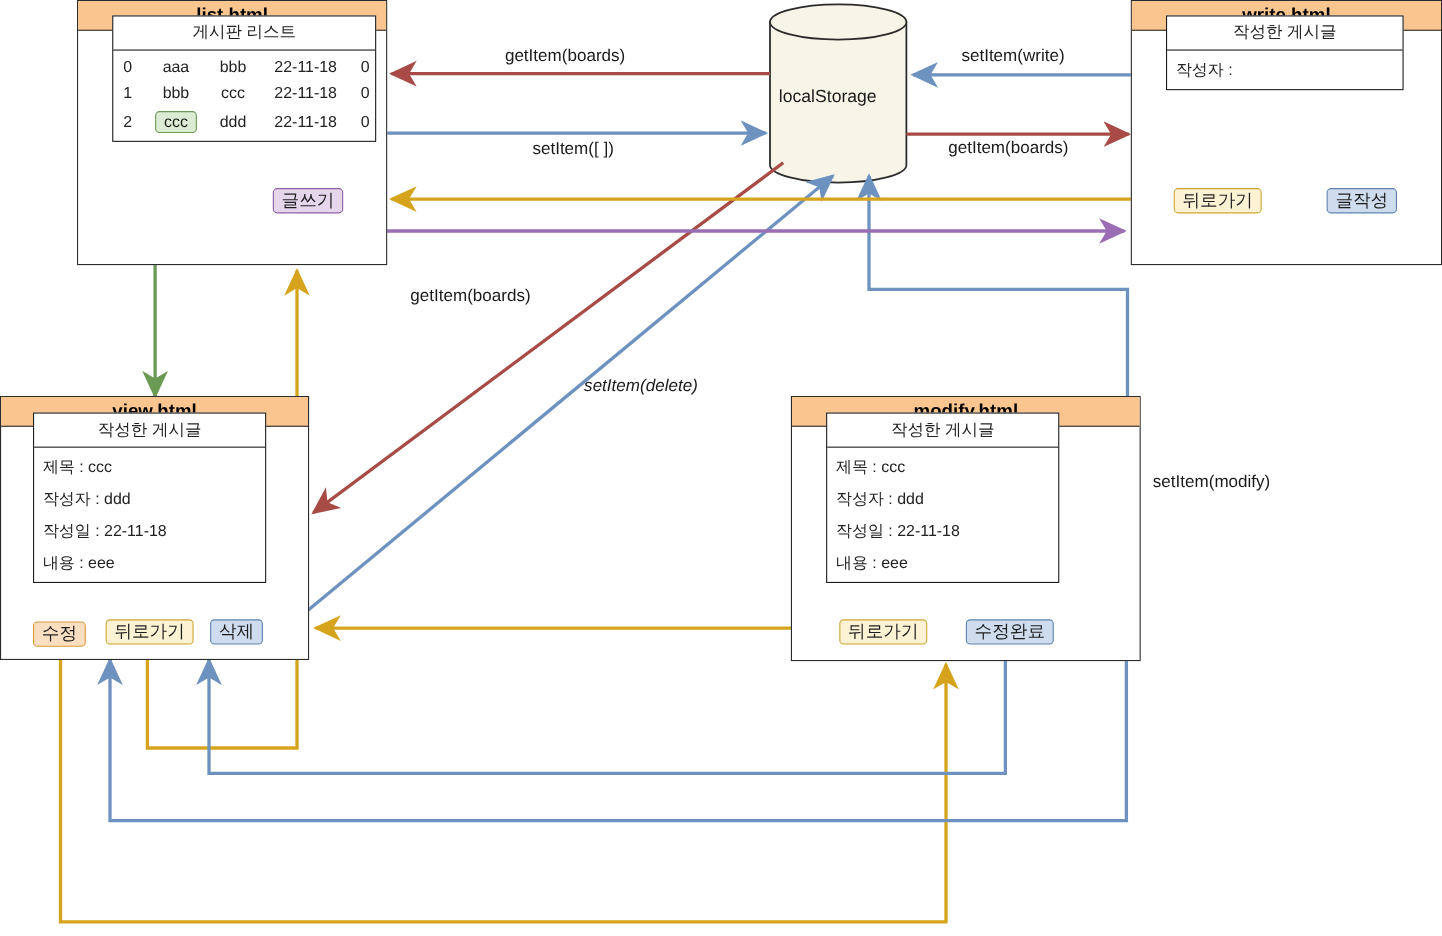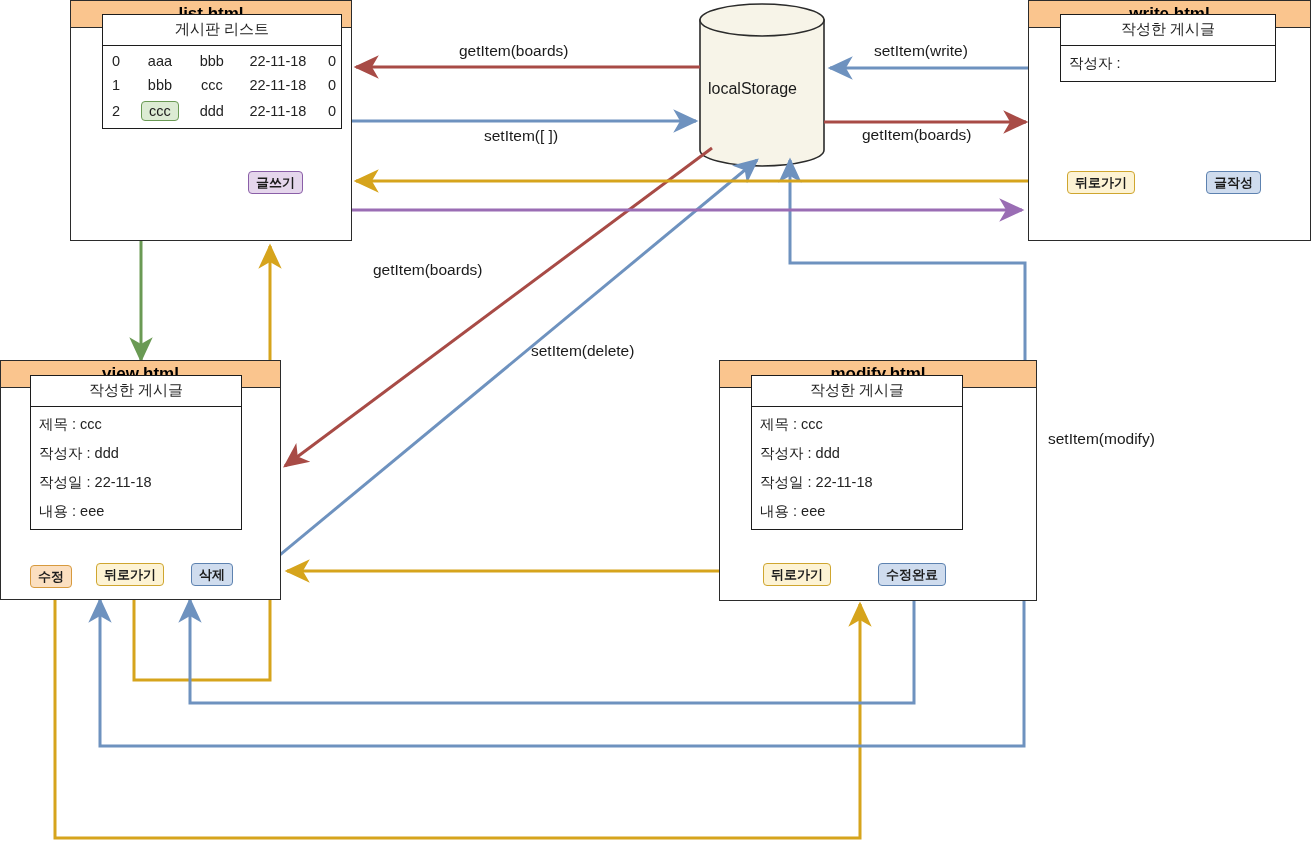--- a/index.html
+++ b/index.html
@@ -16,22 +16,22 @@
     padding:5px 0 6px;}
   .card-body{padding:3px 0;}
   .field{font-size:14.5px;color:#222;padding:5px 0 5px 8px;white-space:nowrap;}
 
   table.listtbl{border-collapse:collapse;width:100%;}
   table.listtbl td{font-size:14.5px;color:#222;padding:4px 2px;text-align:center;white-space:nowrap;}
   td.idx{width:22px;}
   .cellhl{display:inline-block;background:#dcebd3;border:1.2px solid #6a9a54;border-radius:4px;
     padding:1px 7px;font-size:14.5px;color:#1c1c1c;}
 
-  .btn{position:absolute;font-size:13px;border-radius:4px;padding:2px 7px;white-space:nowrap;
-    box-sizing:border-box;line-height:17px;font-weight:bold;}
+  .btn{position:absolute;font-size:16px;border-radius:4px;padding:2px 7px;white-space:nowrap;
+    box-sizing:border-box;line-height:17px;}
   .btn-purple{background:#e5d6ec;border:1.3px solid #8a5fa8;color:#1c1c1c;}
   .btn-yellow{background:#fdf3d4;border:1.3px solid #cfa62f;color:#1c1c1c;}
   .btn-blue{background:#cfdcee;border:1.3px solid #5d82b0;color:#1c1c1c;}
   .btn-orange{background:#fbdfc0;border:1.3px solid #d79a3e;color:#1c1c1c;}
 
   .wlabel{position:absolute;font-size:15.5px;color:#1a1a1a;white-space:nowrap;}
 </style>
 </head>
 <body>
 
@@ -170,16 +170,16 @@
     <div class="btn btn-blue" style="left:158px;top:202px;">수정완료</div>
   </div>
 
   <div class="wlabel" style="left:708px;top:80px;font-size:16px;">localStorage</div>
 
   <div class="wlabel" style="left:459px;top:42px;">getItem(boards)</div>
   <div class="wlabel" style="left:484px;top:127px;">setItem([ ])</div>
   <div class="wlabel" style="left:874px;top:42px;">setItem(write)</div>
   <div class="wlabel" style="left:862px;top:126px;">getItem(boards)</div>
   <div class="wlabel" style="left:373px;top:261px;">getItem(boards)</div>
-  <div class="wlabel" style="left:531px;top:342px;">setItem(delete)</div>
+  <div class="wlabel" style="left:531px;top:342px;font-style:italic;">setItem(delete)</div>
   <div class="wlabel" style="left:1048px;top:430px;">setItem(modify)</div>
 
 </div>
 
 </body></html>

